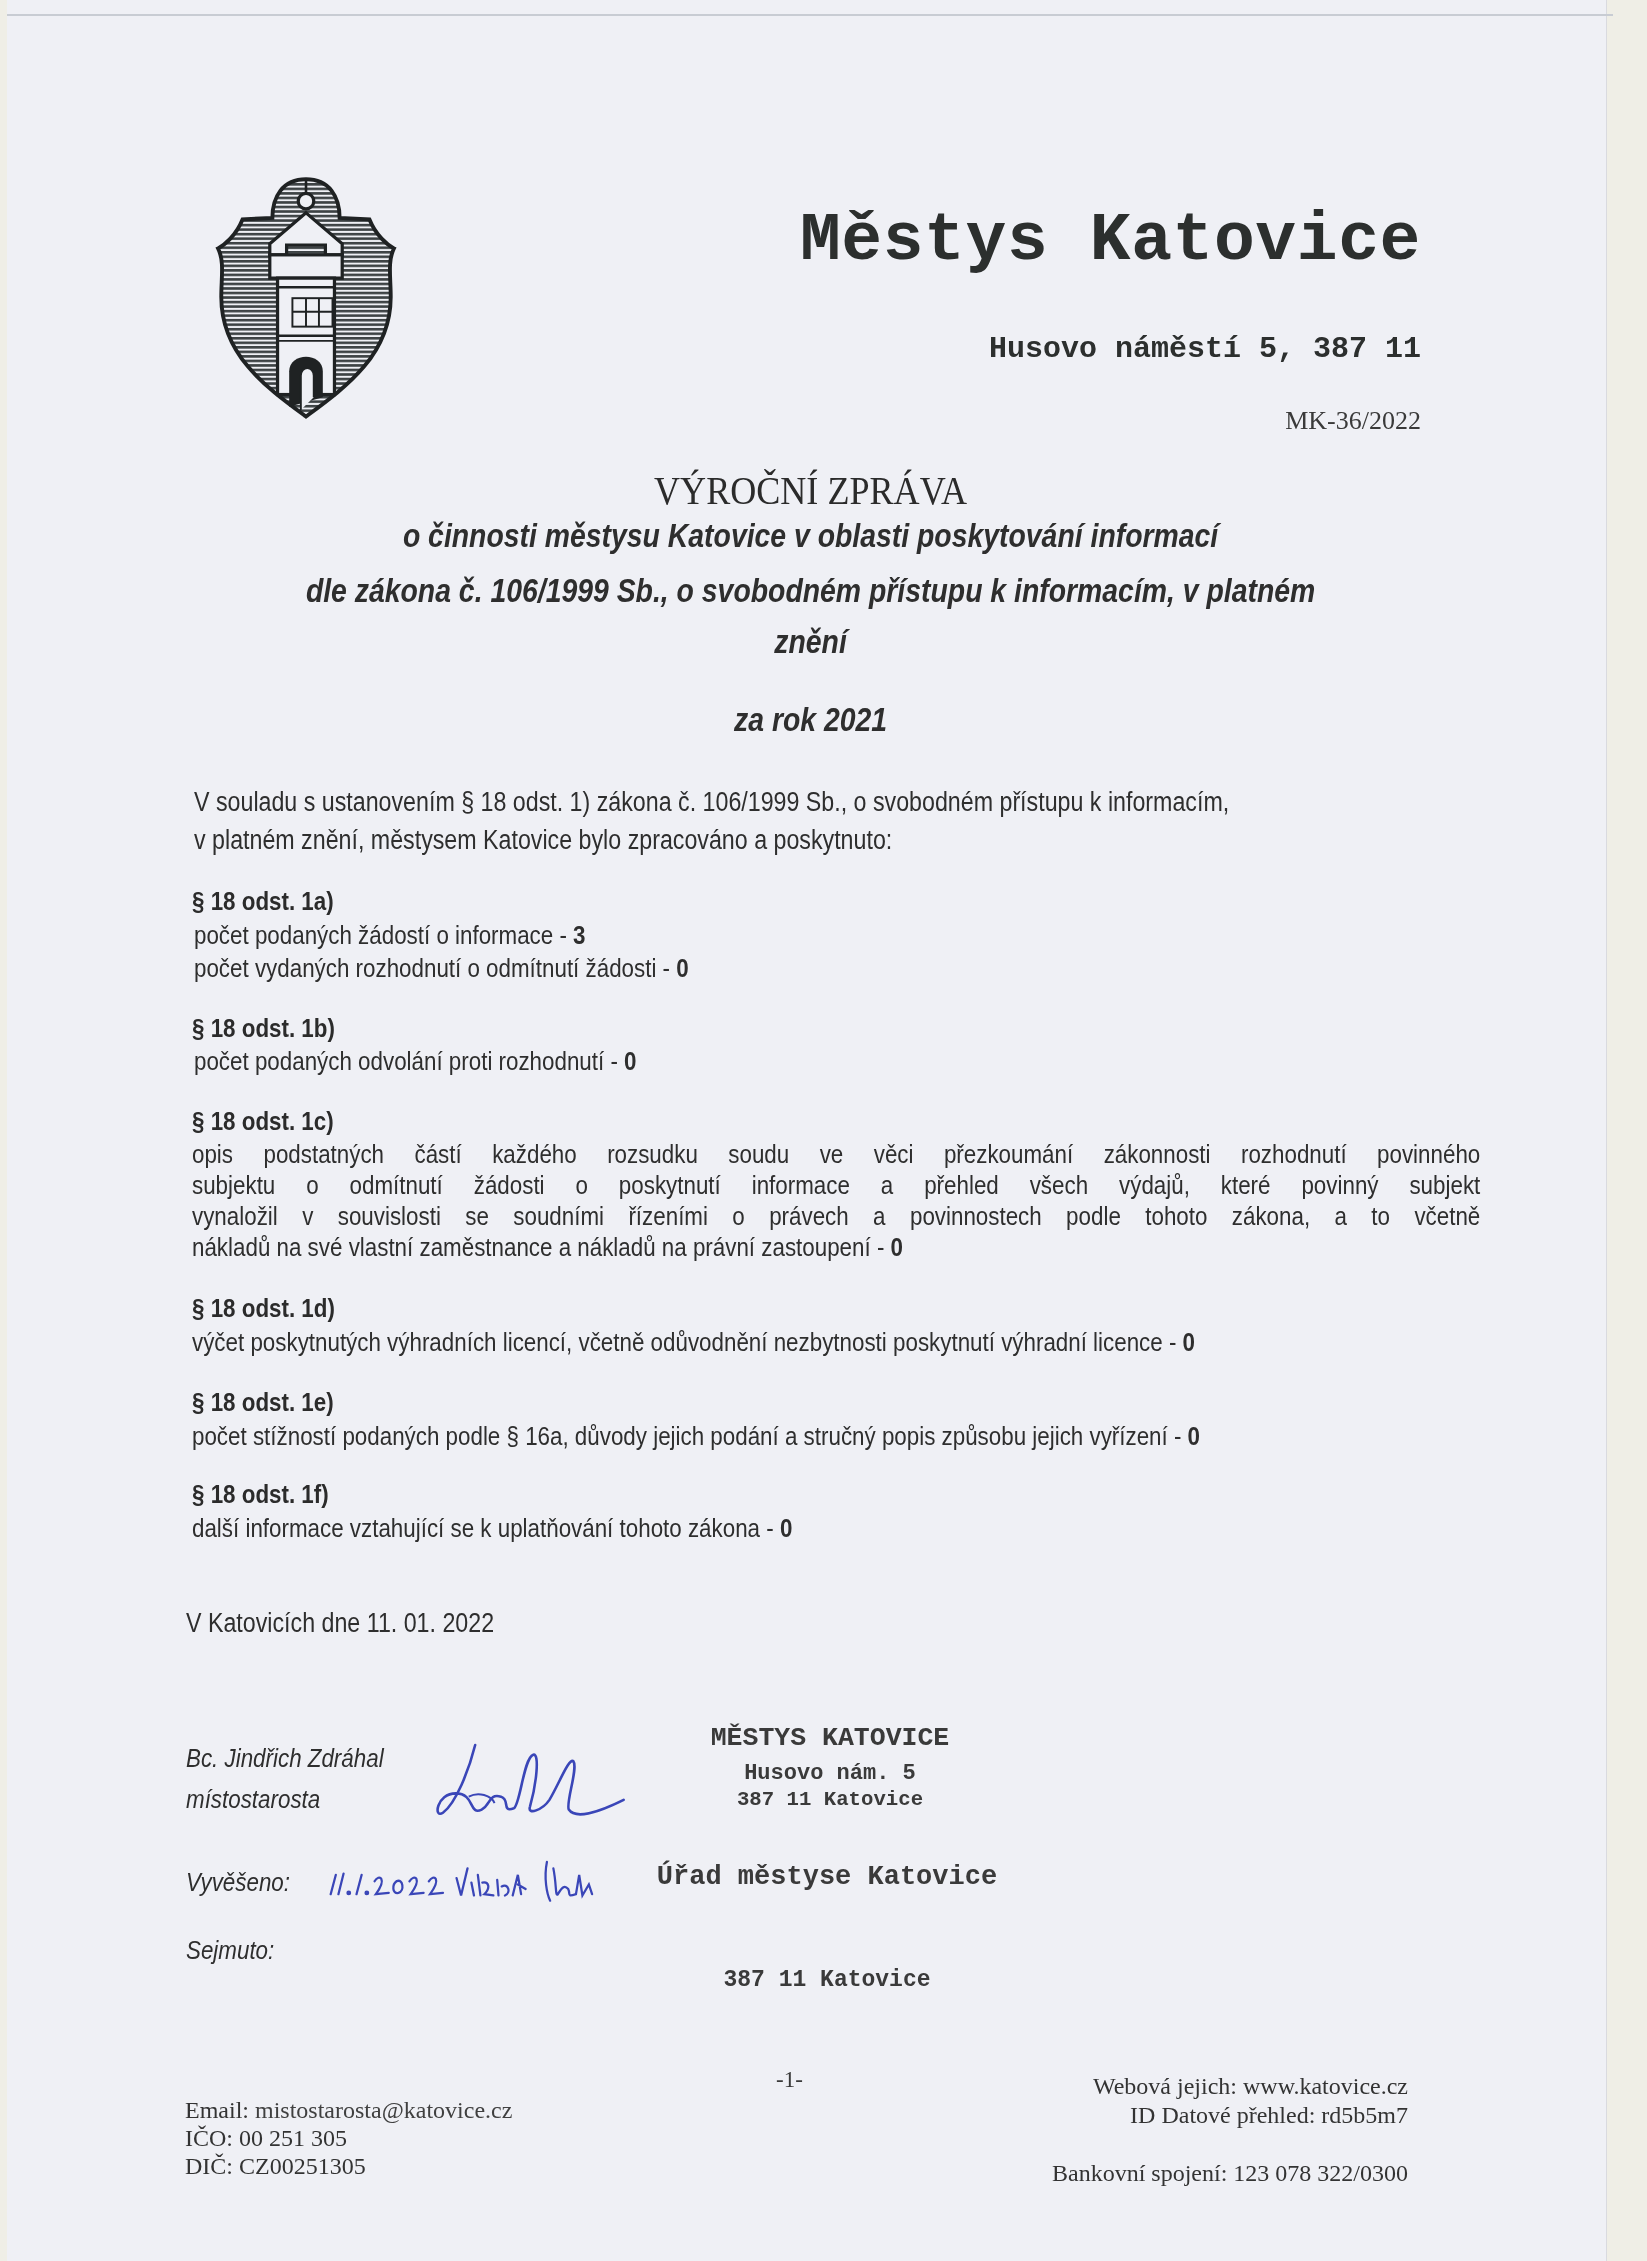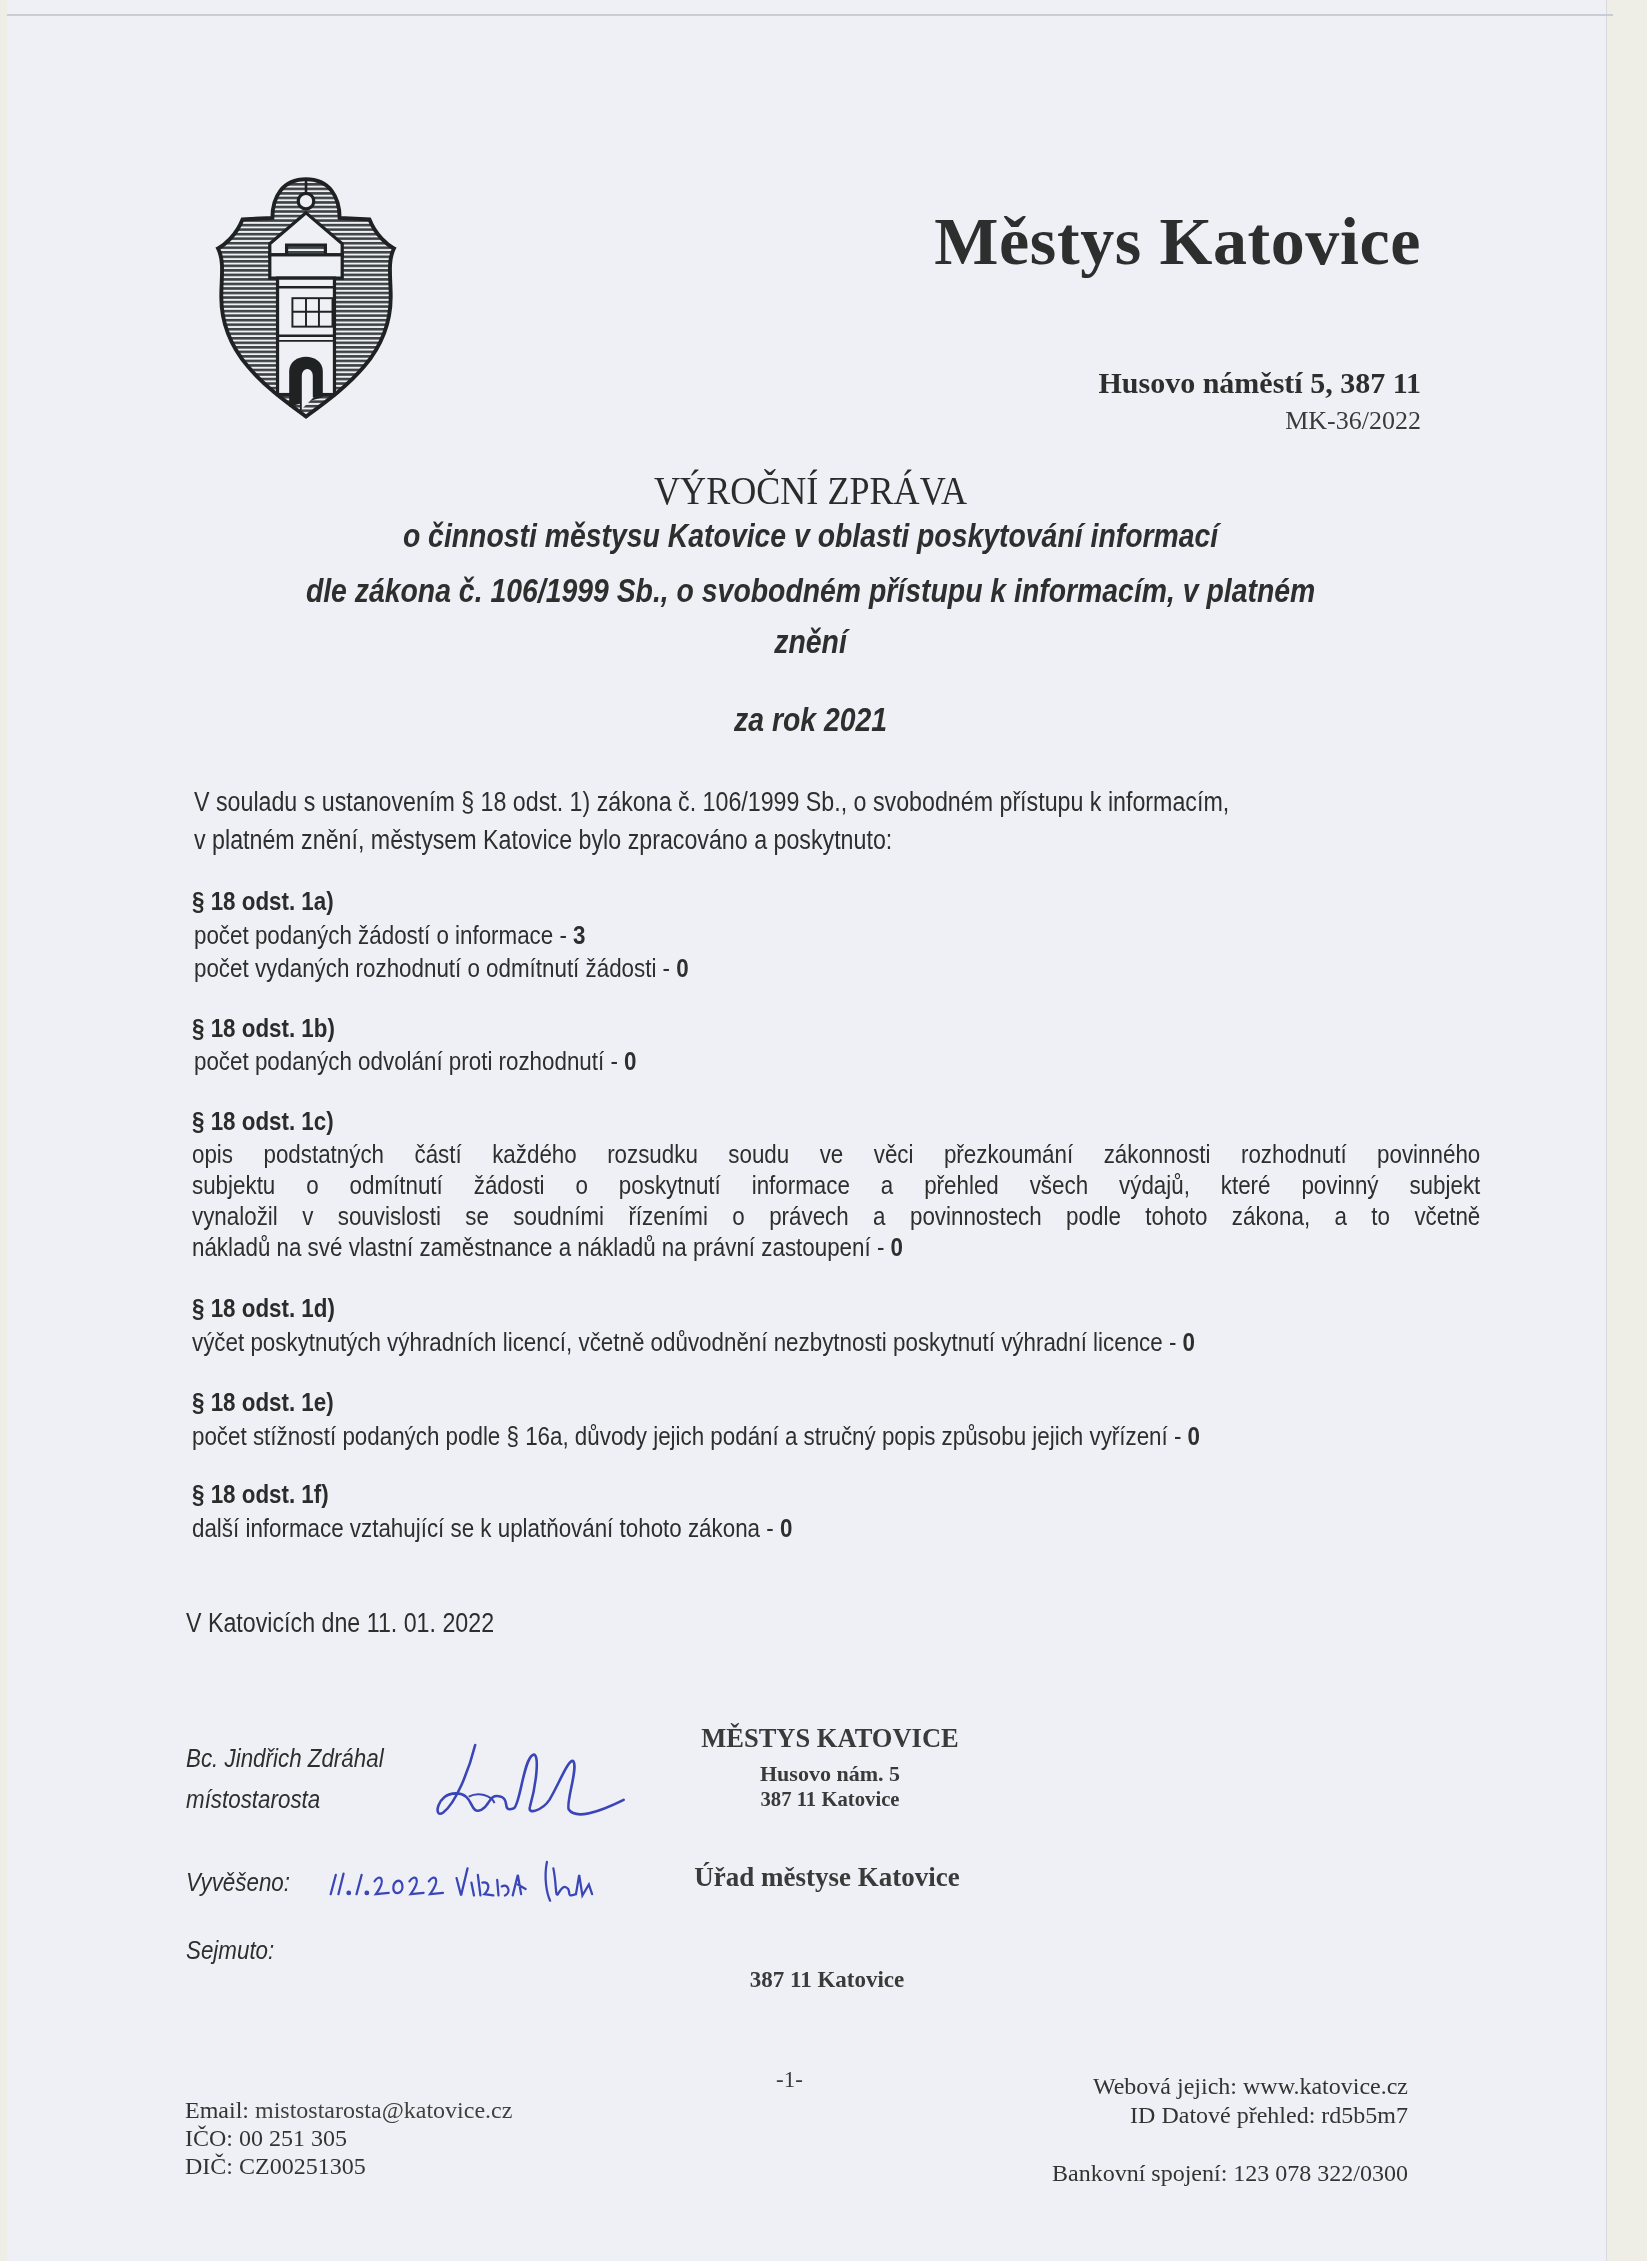--- a/index.html
+++ b/index.html
@@ -9,32 +9,32 @@
   }
   .sheet {
     position: absolute; left: 6.5px; top: 0; width: 1599px; height: 2261px;
     background: #eff0f5;
     border-right: 1.3px solid #d9dadf;
   }
   .sheet-topline {
     position: absolute; left: 6.5px; top: 14px; width: 1606px; height: 1.9px; background: #c8ccd3;
   }
   .abs { position: absolute; color: #2b2b2b; }
-  .serif { font-family: Liberation Serif, serif; }
+  .serif { font-family: Liberation Mono, monospace; }
   .lserif { font-family: "Liberation Serif", "DejaVu Serif", serif; }
   .sans { font-family: "Liberation Sans", "DejaVu Sans", sans-serif; }
 
   #coat { left: 205px; top: 174px; width: 202px; height: 249px; }
 
   #title {
     right: 226px; top: 202px; font-size: 68px; font-weight: bold; letter-spacing: 0.6px;
     color: #2c2f2e;
   }
   #address {
-    right: 226px; top: 332px; font-size: 30px; font-weight: bold; color: #2c2f2e; margin-top: 34px;
+    right: 226px; top: 332px; font-size: 30px; font-weight: bold; color: #2c2f2e;
   }
   #refno {
     right: 226px; top: 406px; font-size: 26px; color: #3a3a3a;
   }
 
   .center { left: 0; width: 1621px; text-align: center; }
   #report-title {
     top: 466px; font-size: 41px; color: #2b2b2b;
     transform: scaleX(0.88); transform-origin: 811px 0;
   }

